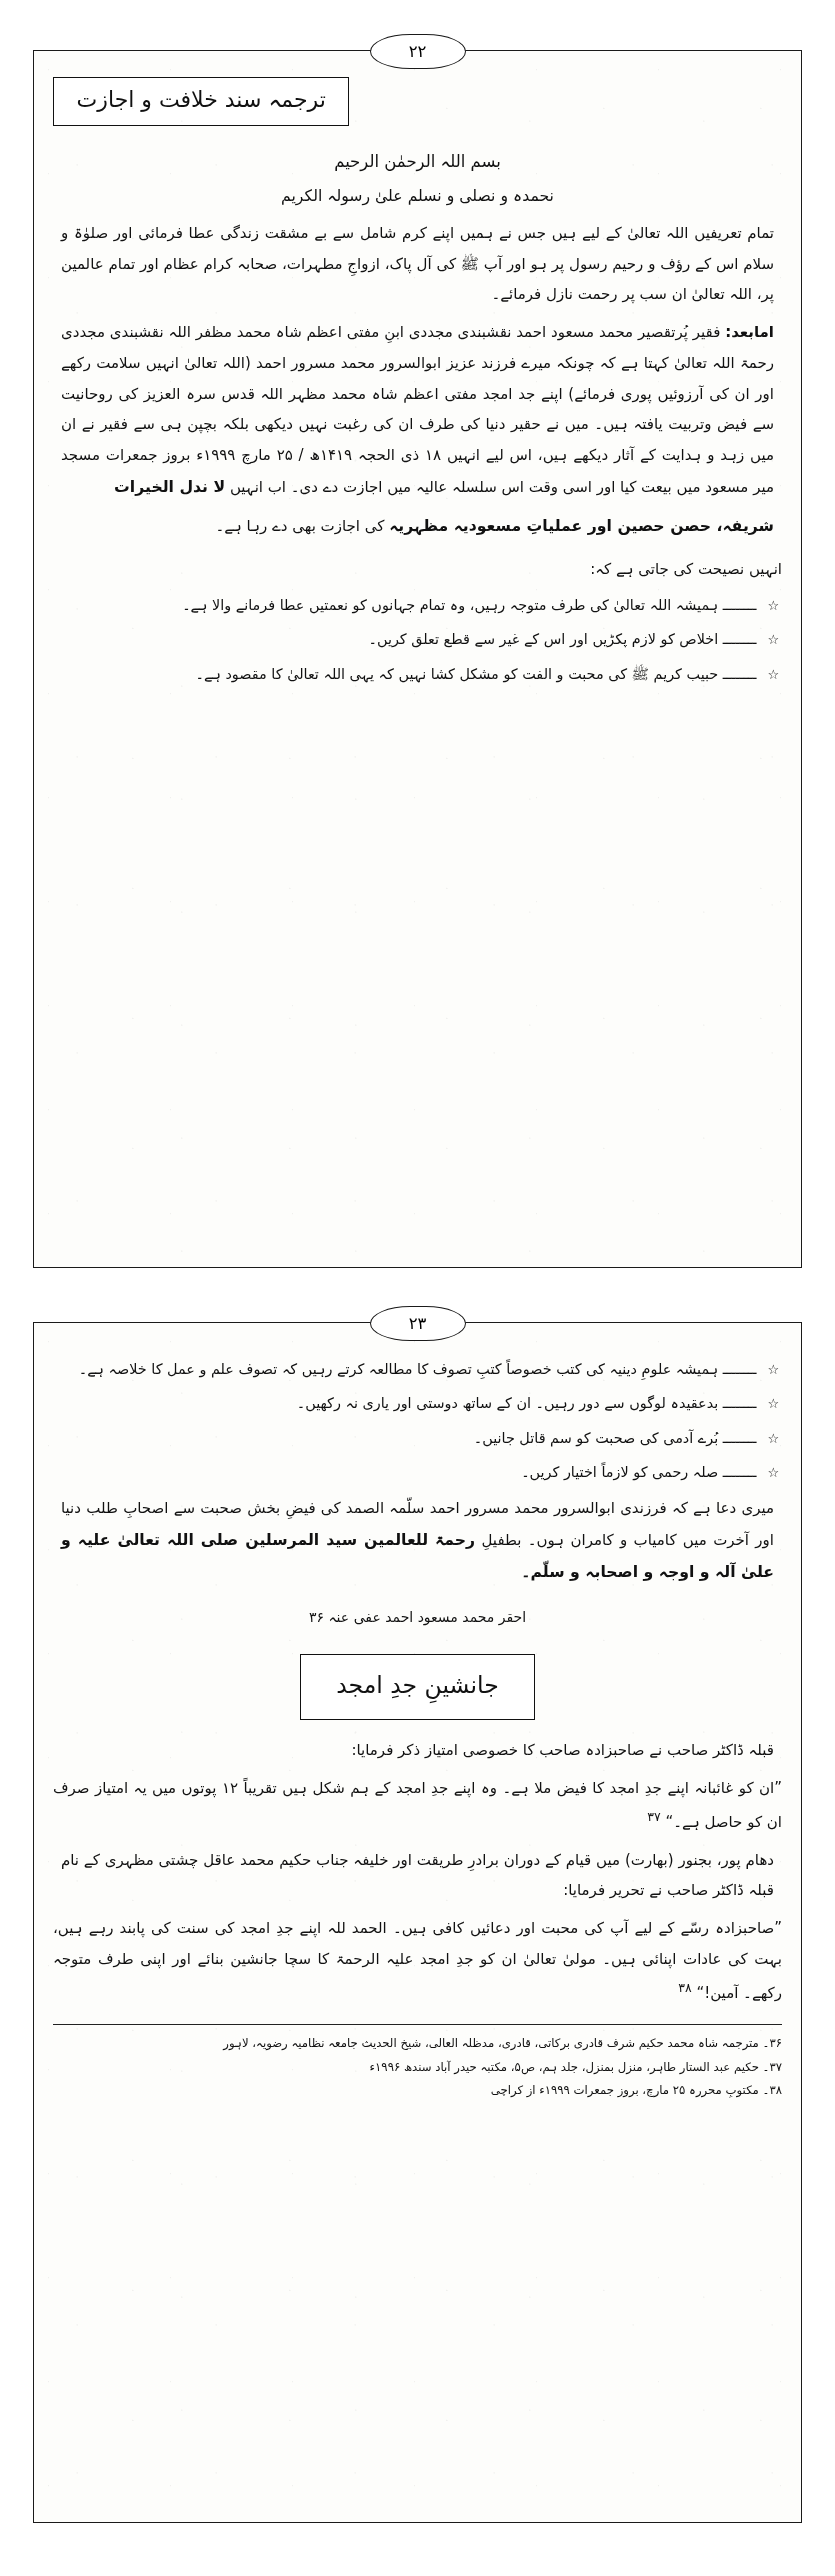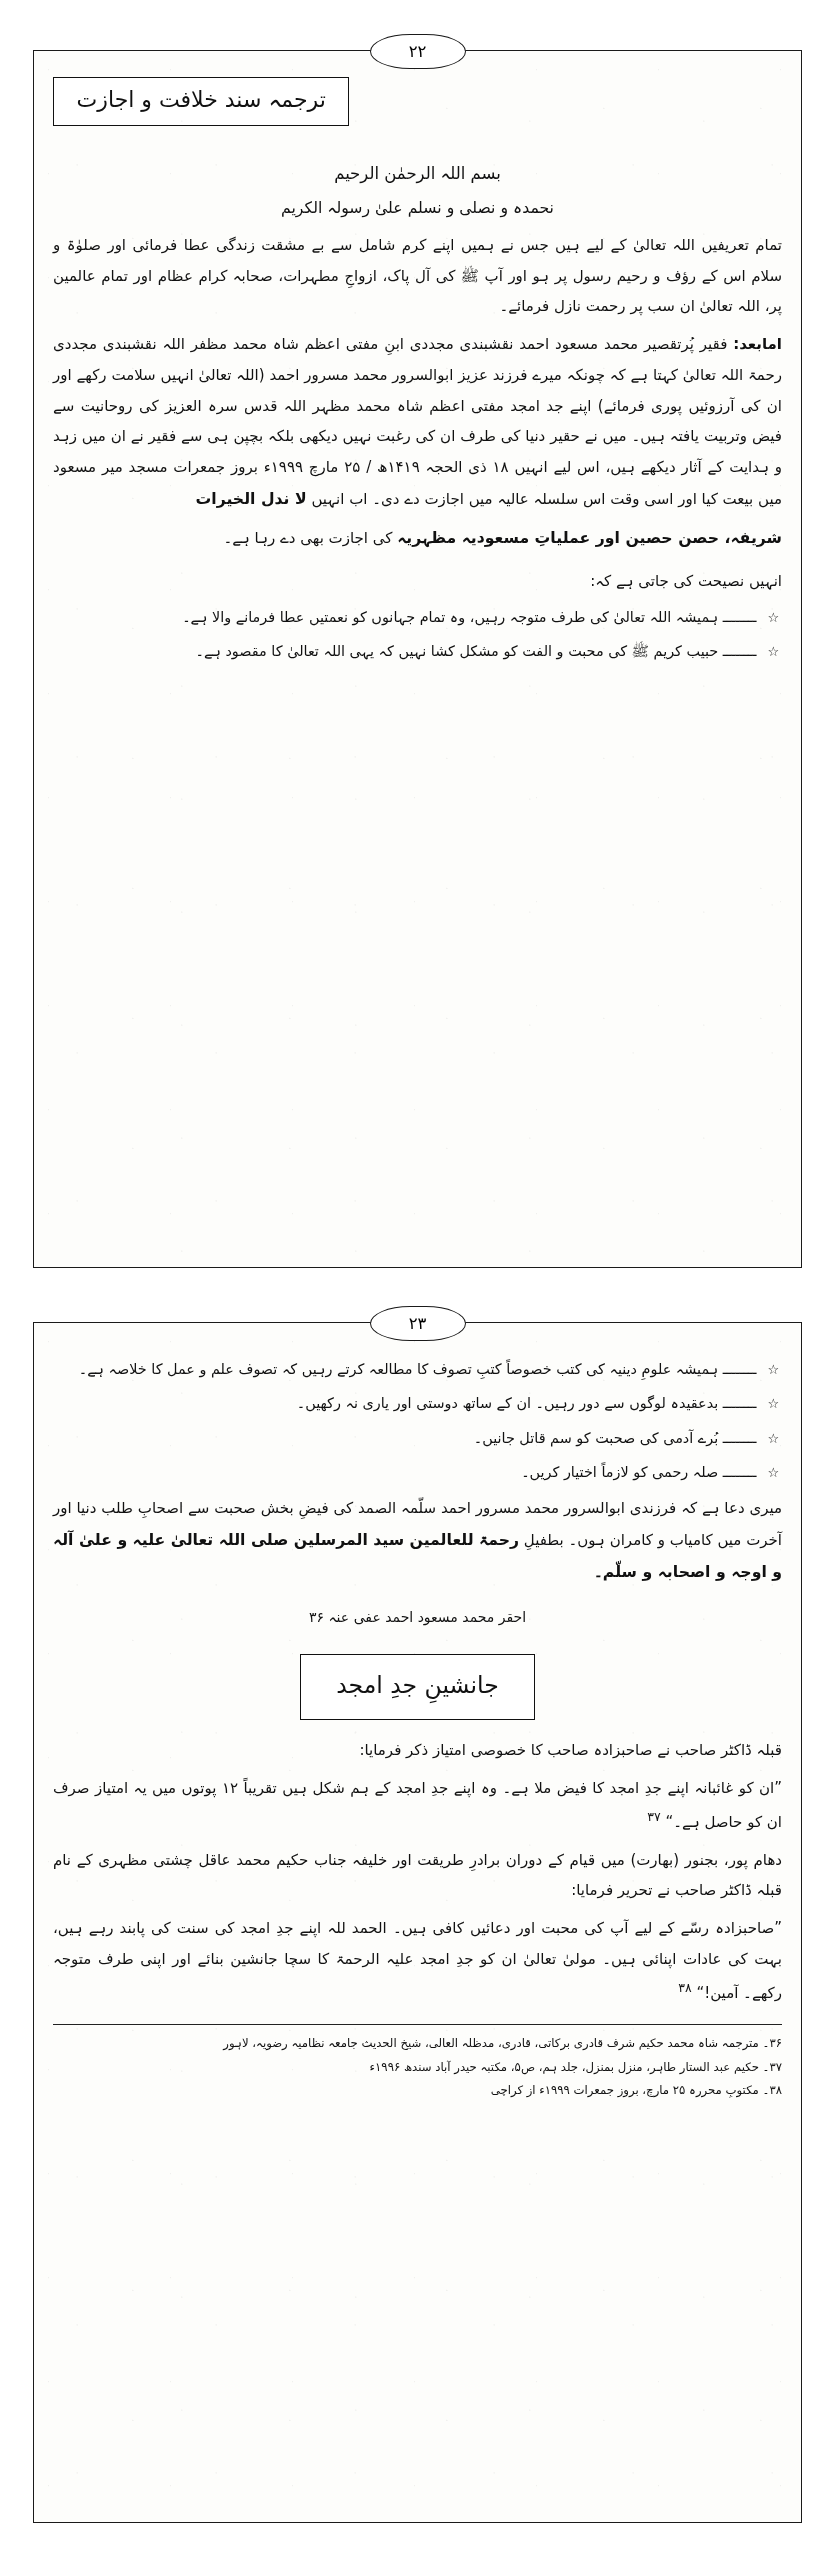--- a/index.html
+++ b/index.html
@@ -73,21 +73,21 @@
     color: #111111;
   }
   .urdu.just { text-align: justify; text-align-last: right; }
 
   .title-box {
     display: inline-block;
     border: 1.7px solid #111;
     padding: 5.2px 22.6px 8.7px 22.6px;
     font-size: 22px;
     line-height: 1.5;
-    margin-bottom: 19px;
+    margin-bottom: 7px;
     background: #fff;
   }
   .title-row { text-align: left; margin-bottom: 12px; }
 
   .basmala {
     text-align: center;
     font-size: 16.5px;
     line-height: 2.0;
     margin: 5.2px 0 1.7px 0;
   }
@@ -97,21 +97,21 @@
     line-height: 2.0;
     margin: 1.7px 0;
   }
   .date-line {
     text-align: center;
     font-size: 14px;
     line-height: 2.0;
     margin: 1.7px 0 8.7px 0;
   }
 
-  .para { margin: 7px 0; font-size: 15px; }
+  .para { margin: 7px 8px; font-size: 15px; }
   .label-bold { font-weight: bold; }
 
   .quote-bold {
     font-weight: bold;
     font-size: 15.7px;
   }
 
   .advice-intro { margin: 12px 0 5.2px 0; font-size: 15px; }
 
   ul.bullets {
@@ -212,20 +212,25 @@
 
       <ul class="bullets urdu">
         <li>
           <span class="star">☆</span>
           <span class="dash">ــــــــ</span>
           <span>ہمیشہ اللہ تعالیٰ کی طرف متوجہ رہیں، وہ تمام جہانوں کو نعمتیں عطا فرمانے والا ہے۔</span>
         </li>
         <li>
           <span class="star">☆</span>
           <span class="dash">ــــــــ</span>
+          <span>اخلاص کو لازم پکڑیں اور اس کے غیر سے قطع تعلق کریں۔</span>
+        </li>
+        <li>
+          <span class="star">☆</span>
+          <span class="dash">ــــــــ</span>
           <span>حبیب کریم ﷺ کی محبت و الفت کو مشکل کشا نہیں کہ یہی اللہ تعالیٰ کا مقصود ہے۔</span>
         </li>
       </ul>
 
     </div>
     <div class="speckle"></div>
   </div>
 
   <div class="sheet sheet-2">
     <div class="folio">۲۳</div>

